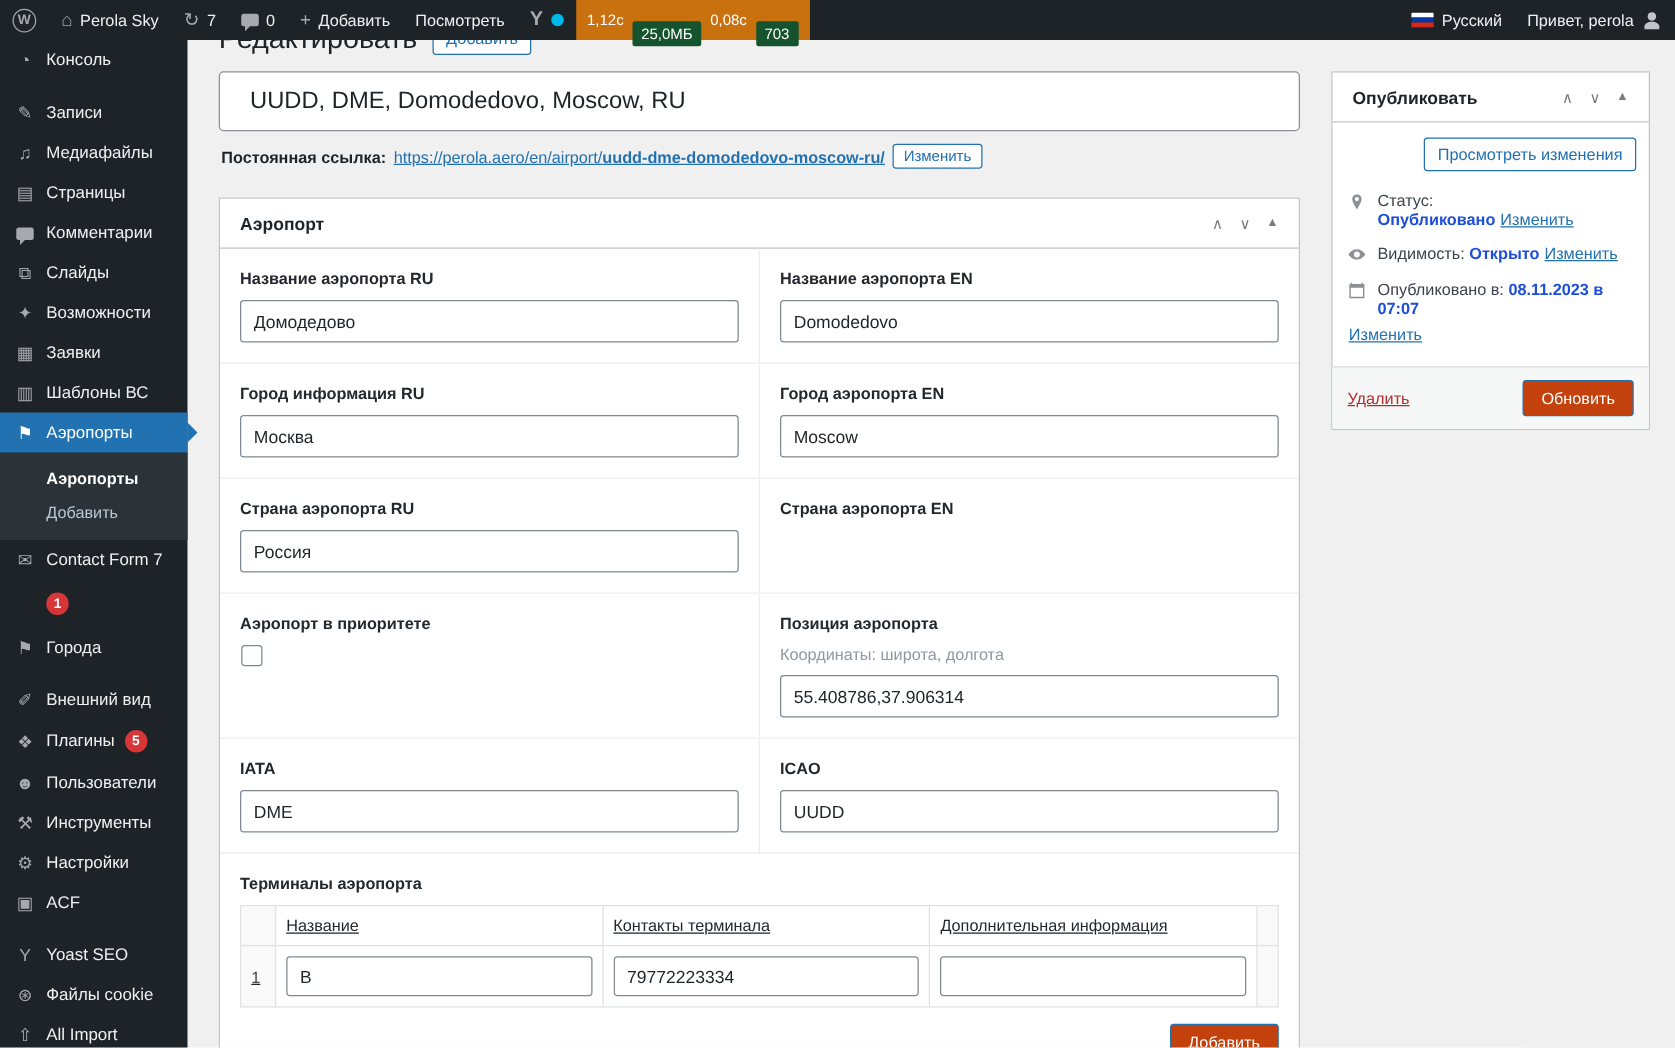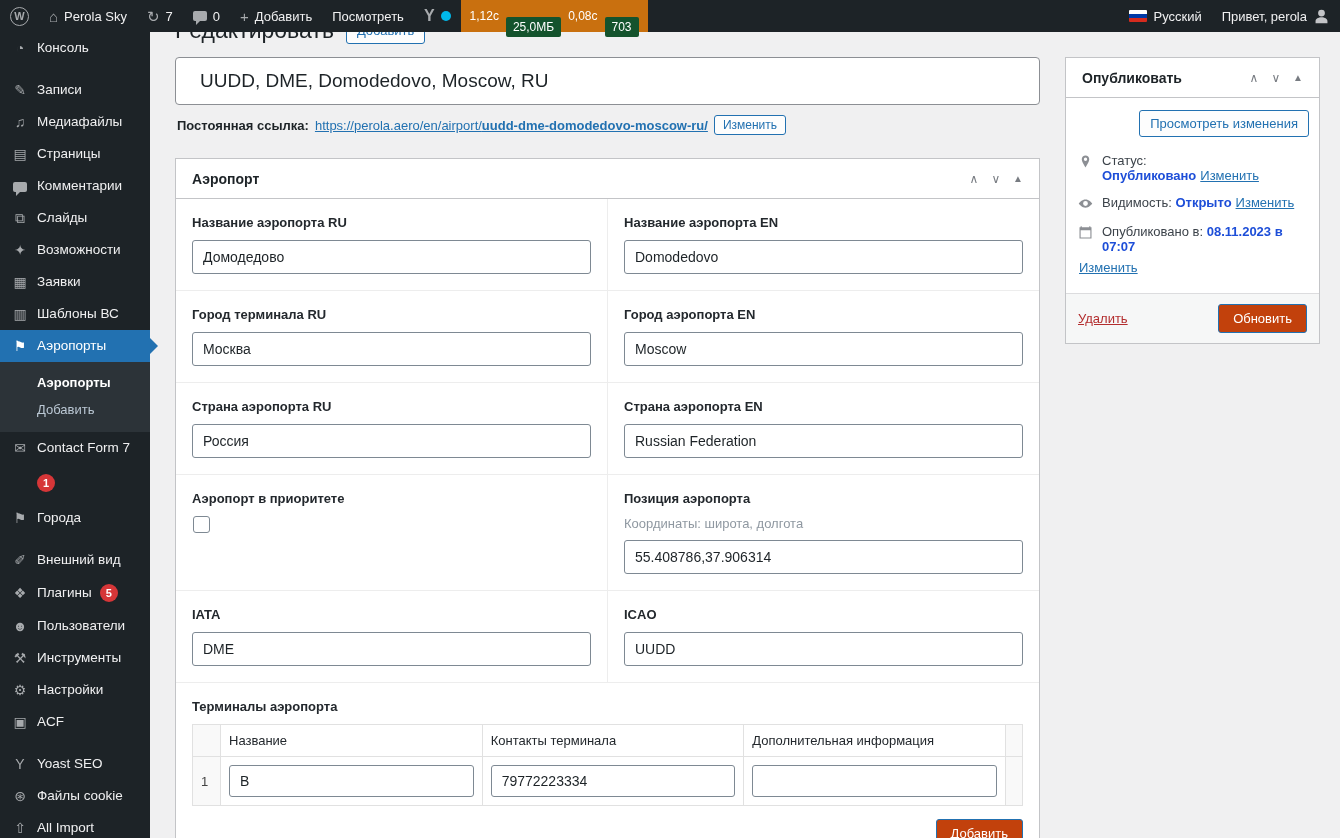--- a/index.html
+++ b/index.html
@@ -130,21 +130,21 @@
   .acf-input {
     width:100%; height:34px; padding:4px 10px; font-size:14px;
     border:1px solid #7e8993; border-radius:3px; background:#fff; color:#1d2327; font-family:inherit;
   }
   .acf-checkbox {
     appearance:none; -webkit-appearance:none; width:17px; height:17px; margin:3px 0 0 1px;
     border:1px solid #7e8993; border-radius:3px; background:#fff; cursor:pointer; display:block;
   }
 
   
-  .acf-table { width:100%; border-collapse:collapse; border:1px solid #ccd0d4; margin-top:3px; }
+  .acf-table { width:100%; border-collapse:collapse; border:1px solid #ccd0d4; margin-top:3px;text-decoration:underline; }
   .acf-table th, .acf-table td { border:1px solid #e1e1e1; padding:8px; text-align:left; font-weight:normal; color:#444; }
   .acf-table th { color:#23282d; }
   .col-num { width:28px; background:#f9f9f9; text-align:center; color:#aaa; }
   .col-end { width:16px; background:#f9f9f9; }
   .acf-table .acf-input { height:32px; }
   .table-actions { display:flex; justify-content:flex-end; margin-top:13px; }
 
   
   .publish-body { padding:8px 0 0; }
   .preview-row { display:flex; justify-content:flex-end; padding:4px 10px 10px; }
@@ -345,26 +345,26 @@
             <span class="toggle">▲</span>
           </div>
         </div>
 
         <div id="acf-fields">
             <div class="acf-row">
               <div class="acf-cell"><label class="acf-label">Название аэропорта RU</label><input class="acf-input" type="text" value="Домодедово" style=""></div>
               <div class="acf-cell"><label class="acf-label">Название аэропорта EN</label><input class="acf-input" type="text" value="Domodedovo" style=""></div>
             </div>
             <div class="acf-row">
-              <div class="acf-cell"><label class="acf-label">Город терминала RU</label><input class="acf-input" type="text" value="Москва" style=""></div>
+              <div class="acf-cell"><label class="acf-label">Город информация RU</label><input class="acf-input" type="text" value="Москва" style=""></div>
               <div class="acf-cell"><label class="acf-label">Город аэропорта EN</label><input class="acf-input" type="text" value="Moscow" style=""></div>
             </div>
             <div class="acf-row">
               <div class="acf-cell"><label class="acf-label">Страна аэропорта RU</label><input class="acf-input" type="text" value="Россия" style=""></div>
-              <div class="acf-cell"><label class="acf-label">Страна аэропорта EN</label><input class="acf-input" type="text" value="Russian Federation" style=""></div>
+              <div class="acf-cell"><label class="acf-label">Страна аэропорта EN</label></div>
             </div>
             <div class="acf-row">
               <div class="acf-cell">
                 <label class="acf-label">Аэропорт в приоритете</label>
                 <input class="acf-checkbox" type="checkbox" style="">
               </div>
               <div class="acf-cell"><label class="acf-label">Позиция аэропорта</label><p class="acf-hint">Координаты: широта, долгота</p><input class="acf-input" type="text" value="55.408786,37.906314" style=""></div>
             </div>
             <div class="acf-row">
               <div class="acf-cell"><label class="acf-label">IATA</label><input class="acf-input" type="text" value="DME" style=""></div>

